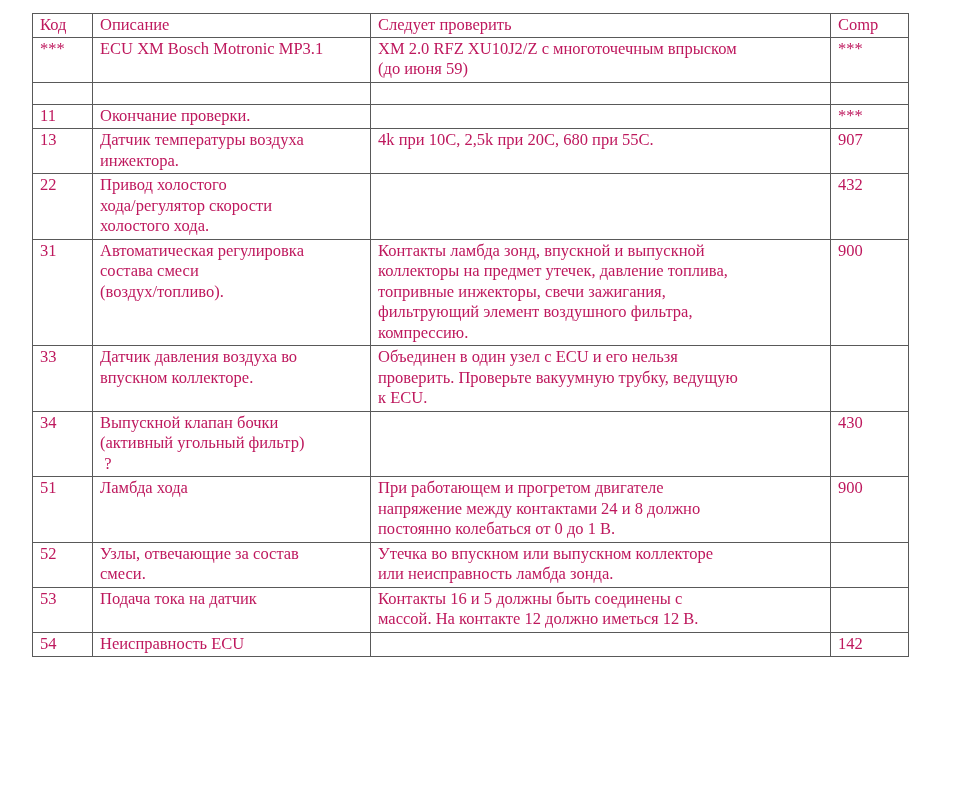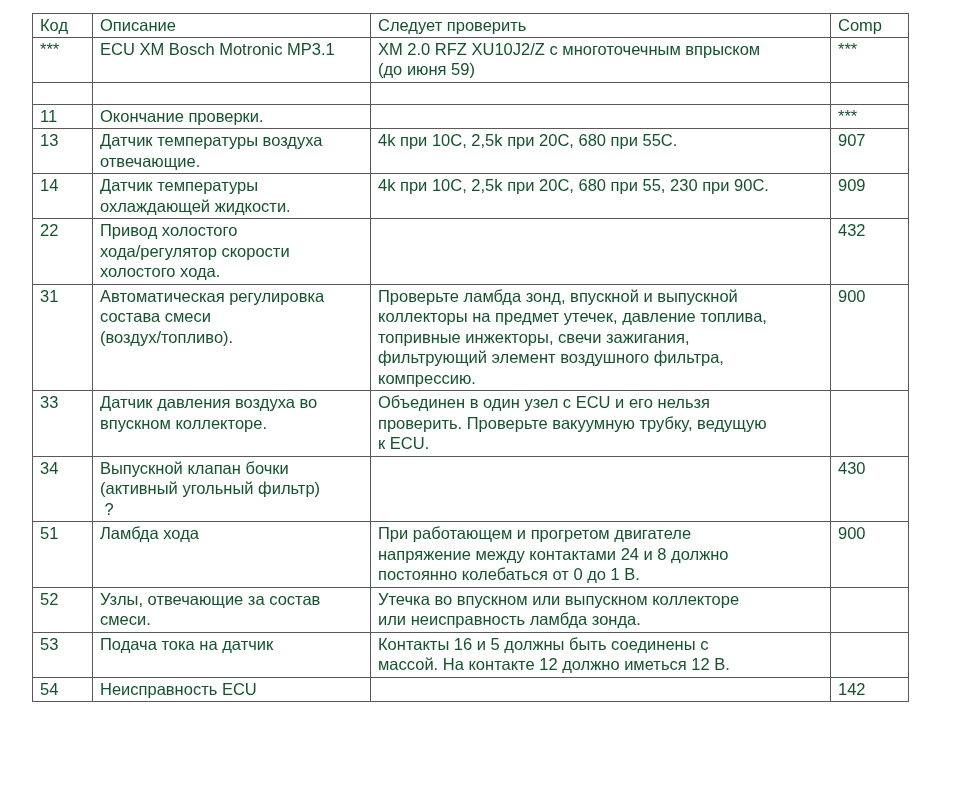--- a/index.html
+++ b/index.html
@@ -5,22 +5,22 @@
   html, body {
     margin: 0;
     padding: 0;
     background: #ffffff;
   }
   .page {
     position: relative;
     width: 960px;
     height: 799px;
     background: #ffffff;
-    font-family: Liberation Sans, sans-serif;
-    color: #14532d;
+    font-family: Liberation Serif, serif;
+    color: #be185d;
     overflow: hidden;
   }
   table.codes {
     position: absolute;
     left: 32px;
     top: 13px;
     width: 876px;
     border-collapse: collapse;
     table-layout: fixed;
     font-size: 16.5px;
@@ -78,45 +78,38 @@
       </tr>
       <tr>
         <td>11</td>
         <td>Окончание проверки.</td>
         <td></td>
         <td>***</td>
       </tr>
       <tr>
         <td>13</td>
         <td>Датчик температуры воздуха
-отвечающие.</td>
+инжектора.</td>
         <td>4k при 10C, 2,5k при 20C, 680 при 55C.</td>
         <td>907</td>
-      </tr>
-      <tr>
-        <td>14</td>
-        <td>Датчик температуры
-охлаждающей жидкости.</td>
-        <td>4k при 10C, 2,5k при 20C, 680 при 55, 230 при 90C.</td>
-        <td>909</td>
       </tr>
       <tr>
         <td>22</td>
         <td>Привод холостого
 хода/регулятор скорости
 холостого хода.</td>
         <td></td>
         <td>432</td>
       </tr>
       <tr>
         <td>31</td>
         <td>Автоматическая регулировка
 состава смеси
 (воздух/топливо).</td>
-        <td>Проверьте ламбда зонд, впускной и выпускной
+        <td>Контакты ламбда зонд, впускной и выпускной
 коллекторы на предмет утечек, давление топлива,
 топривные инжекторы, свечи зажигания,
 фильтрующий элемент воздушного фильтра,
 компрессию.</td>
         <td>900</td>
       </tr>
       <tr>
         <td>33</td>
         <td>Датчик давления воздуха во
 впускном коллекторе.</td>

